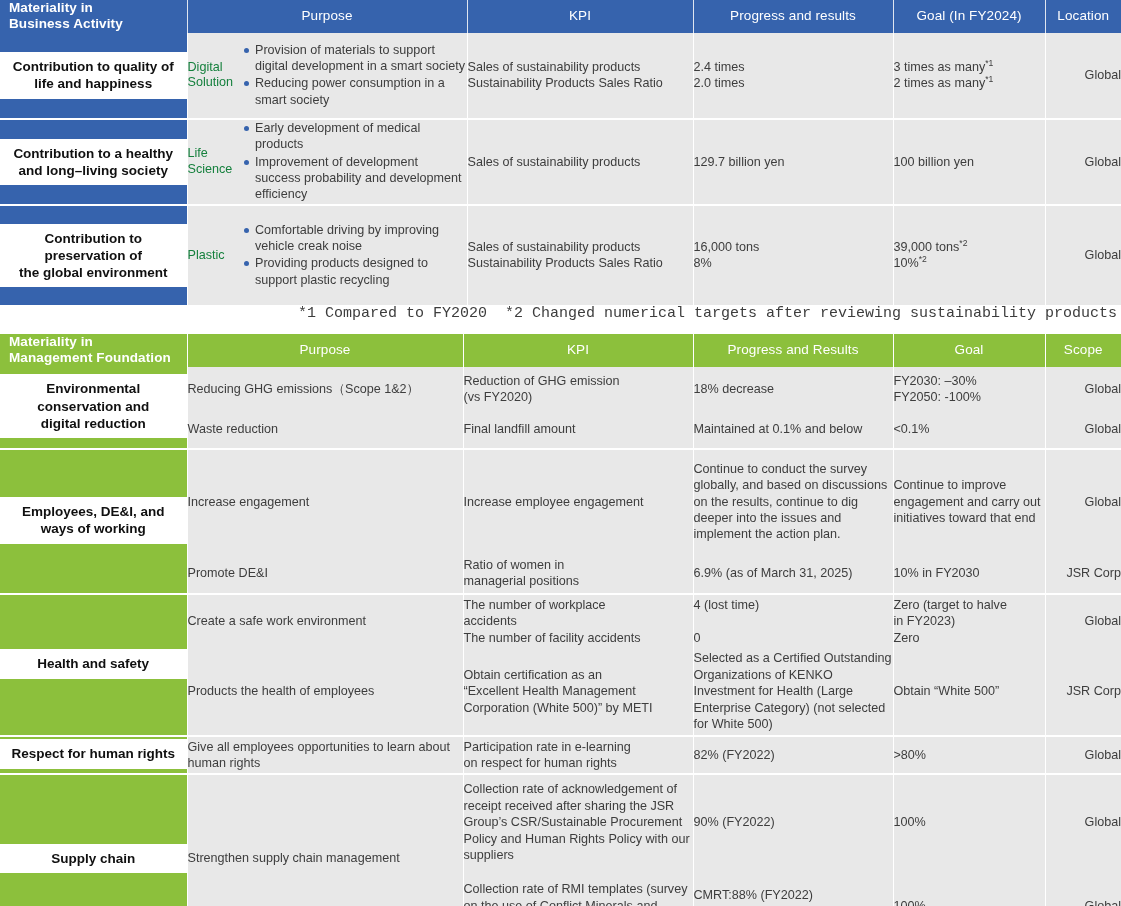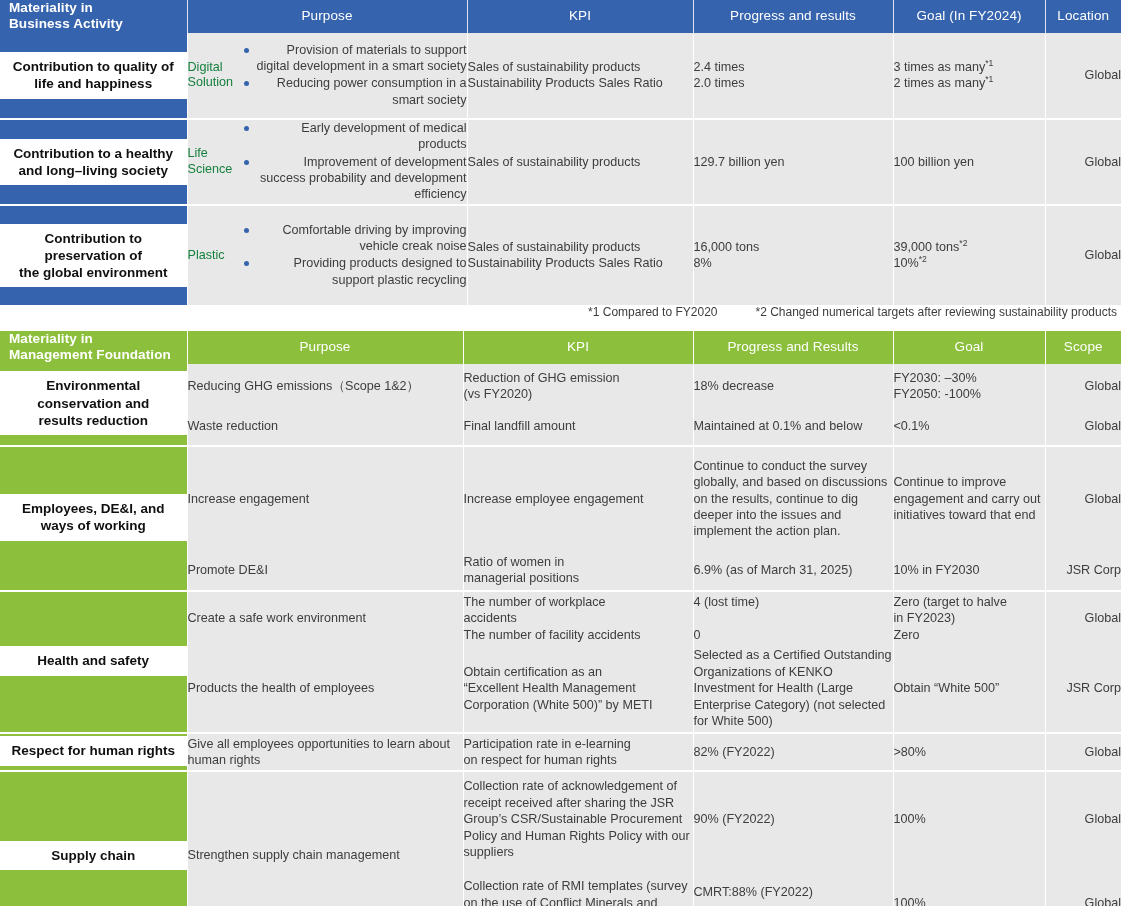--- a/index.html
+++ b/index.html
@@ -52,34 +52,34 @@
   .rowline{border-bottom:2px solid #ffffff;}
 
   
   .seg{
     background:#e8e8e8;color:#15803d;font-size:12.6px;line-height:1.26;
     padding:7px 0 7px 10px;vertical-align:middle;white-space:nowrap;
     border-left:1px solid #ffffff;
   }
   .bullets{
     background:#e8e8e8;color:#3d3d3d;font-size:12.6px;line-height:1.30;
-    padding:7px 8px 7px 4px;vertical-align:middle;text-align:right;
+    padding:7px 8px 7px 4px;vertical-align:middle;
   }
   ul.b{margin:0;padding:0;list-style:none;}
   ul.b li{position:relative;padding-left:12px;margin:0 0 1px 0;}
   ul.b li:before{
     content:"";position:absolute;left:1px;top:6px;
     width:5px;height:5px;border-radius:50%;background:#3663ad;
   }
   sup{font-size:8.6px;vertical-align:super;line-height:0;}
 
   .note-row td{background:#ffffff;padding:6px 0 4px 0;}
   .notes{
-    display:flex;justify-content:flex-end;gap:38px;
-    font-size:12px;color:#3d3d3d;padding-right:4px;
+    display:flex;justify-content:flex-end;gap:18px;
+    font-size:15px;color:#3d3d3d;padding-right:4px;font-family:Liberation Mono, monospace;
   }
   .gapbar{height:12px;background:#ffffff;}
 </style>
 </head>
 <body>
 
 <div class="page">
 
 <table class="grid blue">
   <colgroup>
@@ -239,21 +239,21 @@
     <th class="hdr-cell hdr-sep">Goal</th>
     <th class="hdr-cell hdr-sep">Scope</th>
   </tr>
 
   <tr style="height:44px">
     <td class="cat" rowspan="2" style="padding-bottom:2px">
       <div class="box">
         <div>
           <div>Environmental</div>
           <div>conservation and</div>
-          <div>results reduction</div>
+          <div>digital reduction</div>
         </div>
       </div>
     </td>
     <td class="cell">Reducing GHG emissions（Scope 1&amp;2）</td>
     <td class="cell">
       <div>Reduction of GHG emission</div>
       <div>(vs FY2020)</div>
     </td>
     <td class="cell">18% decrease</td>
     <td class="cell">

